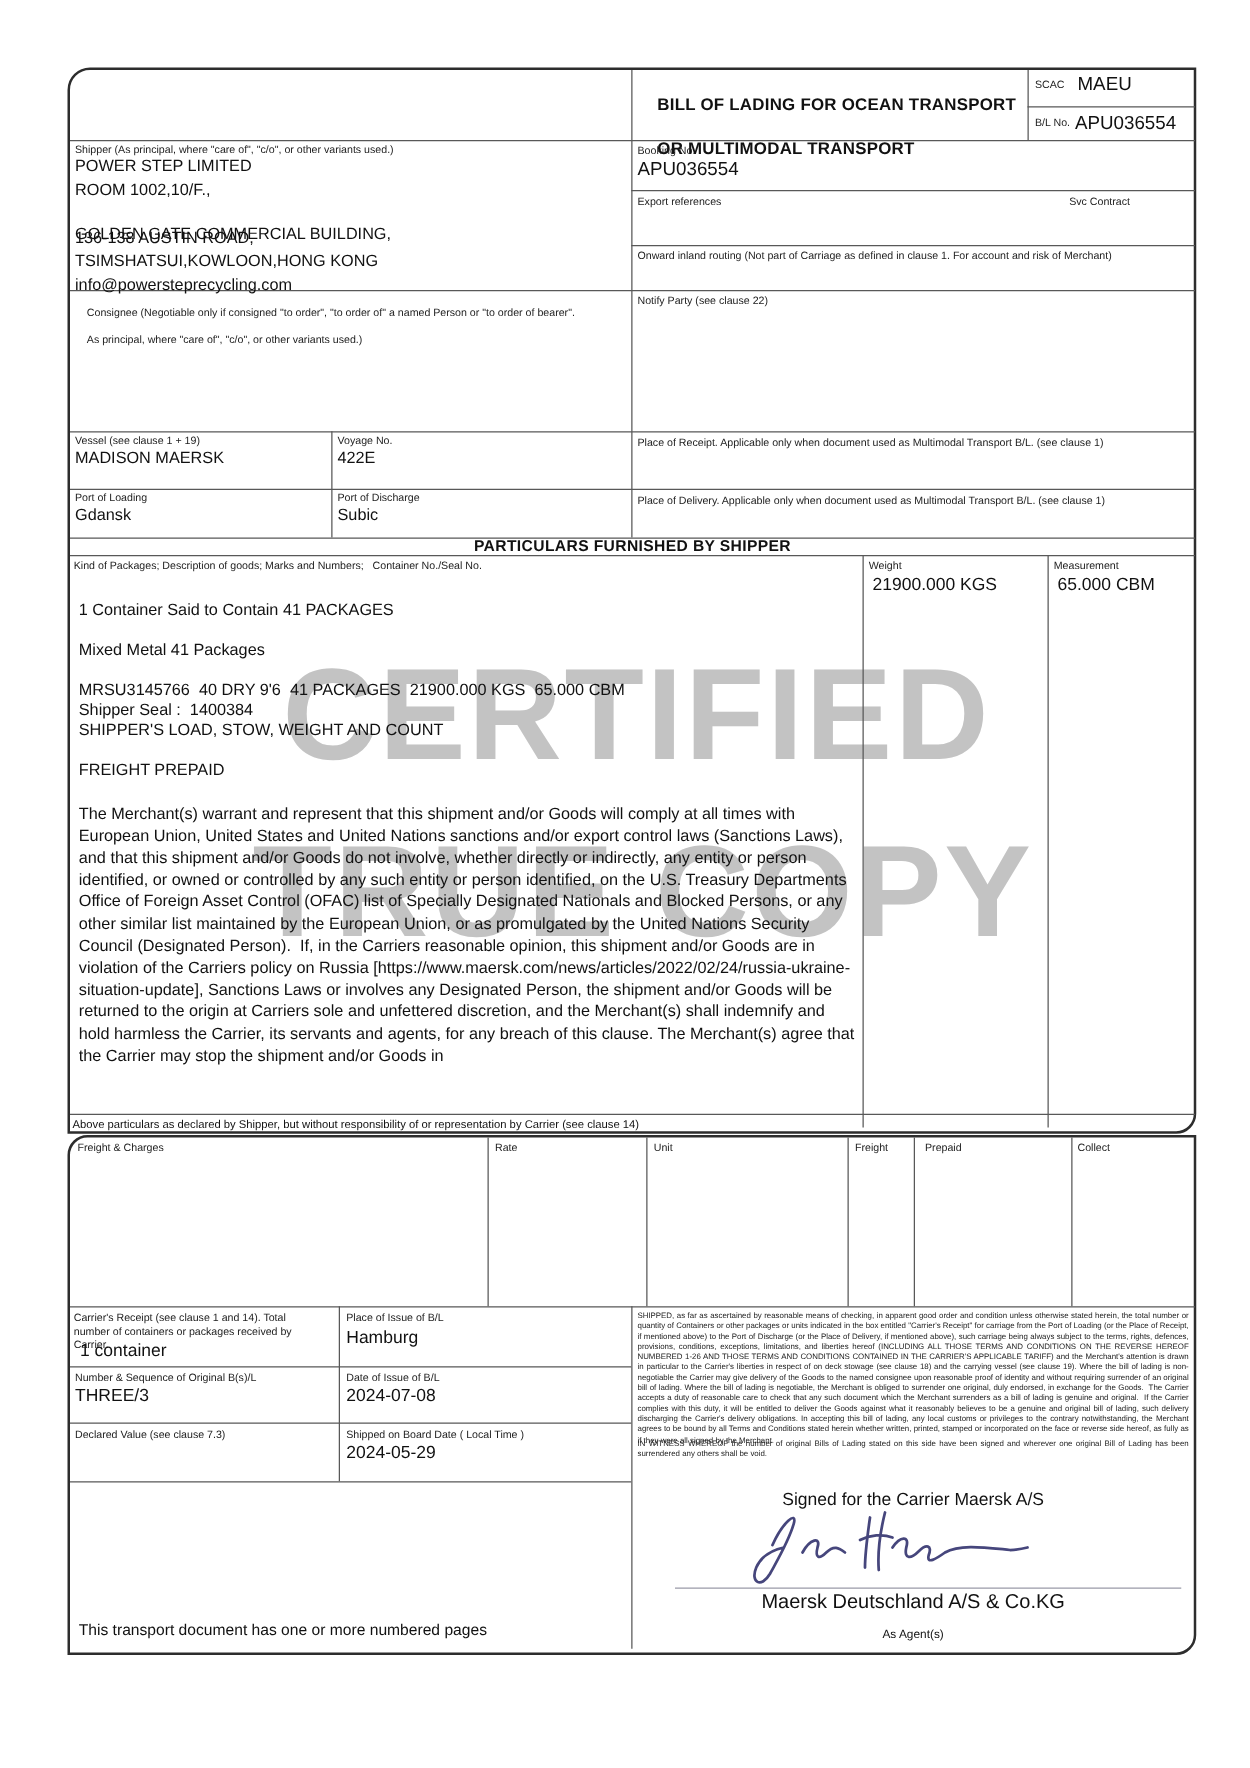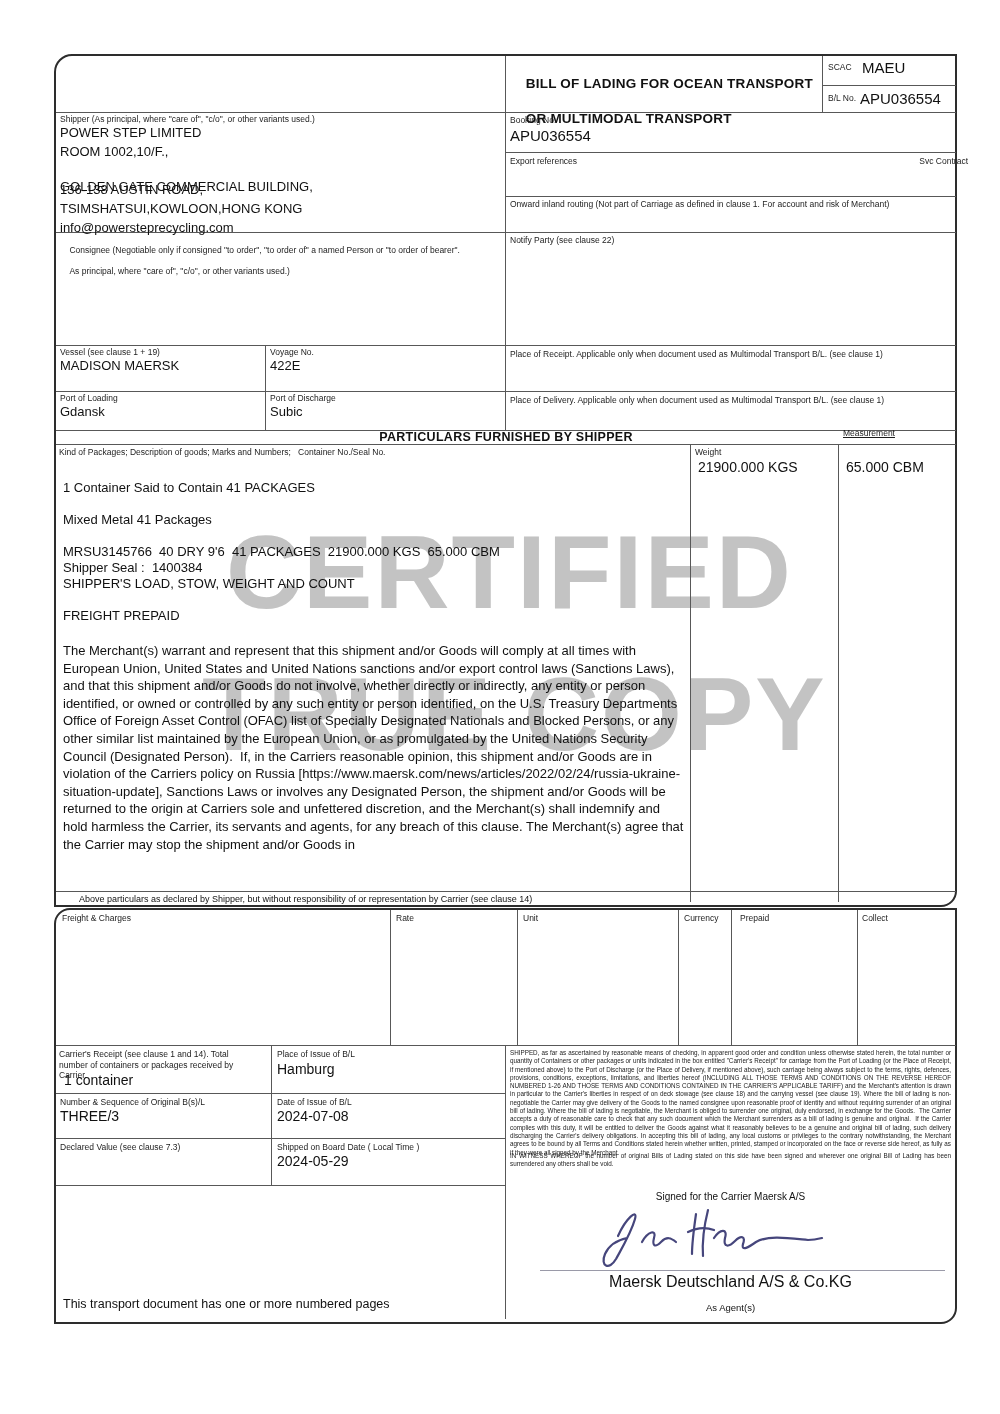--- a/index.html
+++ b/index.html
@@ -73,21 +73,21 @@
   <div class="t v13" style="left:60px;top:125px;">POWER STEP LIMITED</div>
   <div class="t v13" style="left:60px;top:144px;">ROOM 1002,10/F.,</div>
   <div class="t v13" style="left:60px;top:163px;margin-top:16px;">GOLDEN GATE COMMERCIAL BUILDING,</div>
   <div class="t v13" style="left:60px;top:182px;">136-138 AUSTIN ROAD,</div>
   <div class="t v13" style="left:60px;top:201px;">TSIMSHATSUI,KOWLOON,HONG KONG</div>
   <div class="t v13" style="left:60px;top:220px;">info@powersteprecycling.com</div>
 
   <div class="t lb" style="left:510px;top:115px;">Booking No.</div>
   <div class="t v15" style="left:510px;top:127px;">APU036554</div>
   <div class="t lb" style="left:510px;top:156px;">Export references</div>
-  <div class="t lb" style="left:846px;top:156px;width:122px;text-align:right;">Svc Contract</div>
+  <div class="t lb" style="left:782px;top:156px;width:122px;text-align:right;">Svc Contract</div>
   <div class="t lb" style="left:510px;top:199px;width:440px;">Onward inland routing (Not part of Carriage as defined in clause 1. For account and risk of Merchant)</div>
 
   <div class="t lb" style="left:60px;top:234px;width:440px;">
     <span>Consignee (Negotiable only if consigned "to order", "to order of" a named Person or "to order of bearer".</span><br>
     <span>As principal, where "care of", "c/o", or other variants used.)</span>
   </div>
   <div class="t lb" style="left:510px;top:235px;">Notify Party (see clause 22)</div>
 
   <div class="t lb" style="left:60px;top:347px;">Vessel (see clause 1 + 19)</div>
   <div class="t v13" style="left:60px;top:358px;">MADISON MAERSK</div>
@@ -97,58 +97,58 @@
   <div class="t lb" style="left:60px;top:393px;">Port of Loading</div>
   <div class="t v13" style="left:60px;top:404px;">Gdansk</div>
   <div class="t lb" style="left:270px;top:393px;">Port of Discharge</div>
   <div class="t v13" style="left:270px;top:404px;">Subic</div>
   <div class="t lb" style="left:510px;top:395px;width:440px;">Place of Delivery. Applicable only when document used as Multimodal Transport B/L. (see clause 1)</div>
 
   <div class="t banner" style="left:56px;top:430px;width:900px;">PARTICULARS FURNISHED BY SHIPPER</div>
 
   <div class="t lb" style="left:59px;top:447px;width:620px;">Kind of Packages; Description of goods; Marks and Numbers;   Container No./Seal No.</div>
   <div class="t lb" style="left:695px;top:447px;">Weight</div>
-  <div class="t lb" style="left:843px;top:428px;text-decoration:underline;">Measurement</div>
+  <div class="t lb" style="left:843px;top:447px;">Measurement</div>
   <div class="t v14" style="left:698px;top:459px;">21900.000 KGS</div>
   <div class="t v14" style="left:846px;top:459px;">65.000 CBM</div>
 
   <div class="t v13" style="left:63px;top:480px;">1 Container Said to Contain 41 PACKAGES</div>
   <div class="t v13" style="left:63px;top:512px;">Mixed Metal 41 Packages</div>
   <div class="t v13" style="left:63px;top:544px;">MRSU3145766  40 DRY 9'6  41 PACKAGES  21900.000 KGS  65.000 CBM</div>
   <div class="t v13" style="left:63px;top:560px;">Shipper Seal :  1400384</div>
   <div class="t v13" style="left:63px;top:576px;">SHIPPER'S LOAD, STOW, WEIGHT AND COUNT</div>
   <div class="t v13" style="left:63px;top:608px;">FREIGHT PREPAID</div>
 
   <div class="t para" style="left:63px;top:642px;width:622px;">The Merchant(s) warrant and represent that this shipment and/or Goods will comply at all times with European Union, United States and United Nations sanctions and/or export control laws (Sanctions Laws), and that this shipment and/or Goods do not involve, whether directly or indirectly, any entity or person identified, or owned or controlled by any such entity or person identified, on the U.S. Treasury Departments Office of Foreign Asset Control (OFAC) list of Specially Designated Nationals and Blocked Persons, or any other similar list maintained by the European Union, or as promulgated by the United Nations Security Council (Designated Person).  If, in the Carriers reasonable opinion, this shipment and/or Goods are in violation of the Carriers policy on Russia [https://www.maersk.com/news/articles/2022/02/24/russia-ukraine-situation-update], Sanctions Laws or involves any Designated Person, the shipment and/or Goods will be returned to the origin at Carriers sole and unfettered discretion, and the Merchant(s) shall indemnify and hold harmless the Carrier, its servants and agents, for any breach of this clause. The Merchant(s) agree that the Carrier may stop the shipment and/or Goods in</div>
 
-  <div class="t" style="left:58px;top:894px;font-size:9px;margin-left:21px;">Above particulars as declared by Shipper, but without responsibility of or representation by Carrier (see clause 14)</div>
+  <div class="t" style="left:58px;top:894px;font-size:9px;">Above particulars as declared by Shipper, but without responsibility of or representation by Carrier (see clause 14)</div>
 
   <div class="t lb" style="left:62px;top:913px;">Freight &amp; Charges</div>
   <div class="t lb" style="left:396px;top:913px;">Rate</div>
   <div class="t lb" style="left:523px;top:913px;">Unit</div>
-  <div class="t lb" style="left:684px;top:913px;">Currency</div>
+  <div class="t lb" style="left:684px;top:913px;">Freight</div>
   <div class="t lb" style="left:740px;top:913px;">Prepaid</div>
   <div class="t lb" style="left:862px;top:913px;">Collect</div>
 
   <div class="t lb" style="left:59px;top:1049px;width:200px;">Carrier's Receipt (see clause 1 and 14). Total number of containers or packages received by Carrier.</div>
   <div class="t v14" style="left:64px;top:1072px;">1 container</div>
   <div class="t lb" style="left:277px;top:1049px;">Place of Issue of B/L</div>
   <div class="t v14" style="left:277px;top:1061px;">Hamburg</div>
   <div class="t lb" style="left:60px;top:1097px;">Number &amp; Sequence of Original B(s)/L</div>
   <div class="t v14" style="left:60px;top:1108px;">THREE/3</div>
   <div class="t lb" style="left:277px;top:1097px;">Date of Issue of B/L</div>
   <div class="t v14" style="left:277px;top:1108px;">2024-07-08</div>
   <div class="t lb" style="left:60px;top:1142px;">Declared Value (see clause 7.3)</div>
   <div class="t lb" style="left:277px;top:1142px;">Shipped on Board Date ( Local Time )</div>
   <div class="t v14" style="left:277px;top:1153px;">2024-05-29</div>
 
   <div class="t fine" style="left:510px;top:1049px;width:441px;">SHIPPED, as far as ascertained by reasonable means of checking, in apparent good order and condition unless otherwise stated herein, the total number or quantity of Containers or other packages or units indicated in the box entitled "Carrier's Receipt" for carriage from the Port of Loading (or the Place of Receipt, if mentioned above) to the Port of Discharge (or the Place of Delivery, if mentioned above), such carriage being always subject to the terms, rights, defences, provisions, conditions, exceptions, limitations, and liberties hereof (INCLUDING ALL THOSE TERMS AND CONDITIONS ON THE REVERSE HEREOF NUMBERED 1-26 AND THOSE TERMS AND CONDITIONS CONTAINED IN THE CARRIER'S APPLICABLE TARIFF) and the Merchant's attention is drawn in particular to the Carrier's liberties in respect of on deck stowage (see clause 18) and the carrying vessel (see clause 19). Where the bill of lading is non-negotiable the Carrier may give delivery of the Goods to the named consignee upon reasonable proof of identity and without requiring surrender of an original bill of lading. Where the bill of lading is negotiable, the Merchant is obliged to surrender one original, duly endorsed, in exchange for the Goods.  The Carrier accepts a duty of reasonable care to check that any such document which the Merchant surrenders as a bill of lading is genuine and original.  If the Carrier complies with this duty, it will be entitled to deliver the Goods against what it reasonably believes to be a genuine and original bill of lading, such delivery discharging the Carrier's delivery obligations. In accepting this bill of lading, any local customs or privileges to the contrary notwithstanding, the Merchant agrees to be bound by all Terms and Conditions stated herein whether written, printed, stamped or incorporated on the face or reverse side hereof, as fully as if they were all signed by the Merchant.</div>
   <div class="t fine" style="left:510px;top:1152px;width:441px;">IN WITNESS WHEREOF the number of original Bills of Lading stated on this side have been signed and wherever one original Bill of Lading has been surrendered any others shall be void.</div>
 
-  <div class="t ctr" style="left:505px;top:1191px;width:451px;font-size:10px;">Signed for the Carrier Maersk A/S</div>
+  <div class="t ctr" style="left:505px;top:1191px;width:451px;font-size:14px;">Signed for the Carrier Maersk A/S</div>
 
   <svg class="t" style="left:590px;top:1198px;z-index:2;" width="240" height="70" viewBox="0 0 240 70">
     <g fill="none" stroke="#32326e" stroke-width="2.2" stroke-linecap="round" opacity="0.9">
       <path d="M28 38 C36 20 48 10 45 21 C41 35 32 50 26 61 C19 73 10 68 15 56 C19 47 28 42 37 40"></path>
       <path d="M52 44 C58 33 67 31 64 40 C62 48 65 50 71 44 C77 38 81 40 86 44"></path>
       <path d="M106 16 C104 30 102 44 102 56"></path>
       <path d="M118 12 C114 28 112 44 113 58"></path>
       <path d="M98 34 C106 30 116 29 124 32"></path>
       <path d="M124 40 C130 31 138 30 135 40 C133 50 139 49 145 43 C151 37 156 38 153 46 C151 54 159 49 166 44 C178 37 198 40 218 42 C224 42 228 41 232 40"></path>
     </g>

